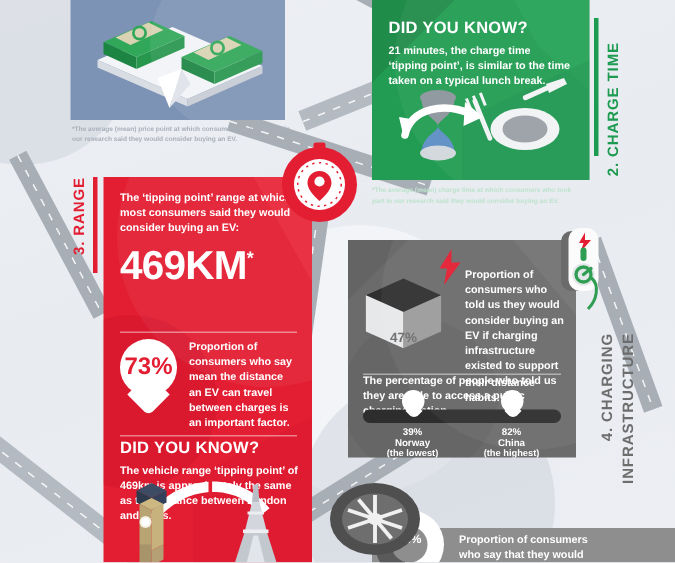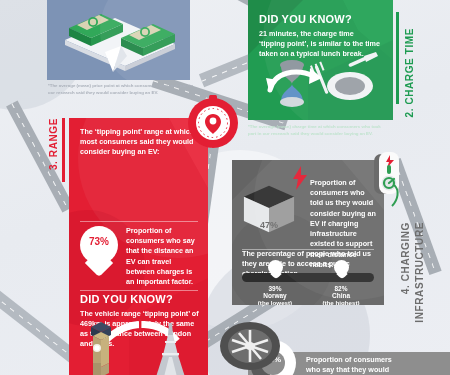--- a/index.html
+++ b/index.html
@@ -162,21 +162,21 @@
     position: absolute; left: 9px; top: 27px;
     width: 20px; height: 20px;
     background: #ffffff;
     transform: rotate(45deg);
     border-radius: 0 0 4px 0;
   }
   .pin .pct {
     position: absolute; left: 0; top: 10px;
     width: 38px; text-align: center;
     color: #e31e33;
-    font-size: 10px;
+    font-size: 16px;
     font-weight: bold;
     z-index: 2;
   }
   .pin.small { width: 15px; height: 19px; }
   .pin.small .head { width: 15px; height: 15px; }
   .pin.small .tip  { left: 3.5px; top: 10px; width: 8px; height: 8px; }
 
   
   .chargebar {
     position: relative;
@@ -323,31 +323,34 @@
 
   <div class="panel panel-red" style="left:69px; top:118px; width:139px; height:257px;">
     <svg width="139" height="257" viewBox="0 0 139 257" style="position:absolute;left:0;top:0;">
       <circle cx="18" cy="150" r="58" fill="#d4162c" opacity=".55"></circle>
       <polygon points="100,0 139,0 139,70" fill="#ef3245" opacity=".5"></polygon>
       <polygon points="60,200 139,160 139,257 60,257" fill="#d4162c" opacity=".35"></polygon>
     </svg>
 
     <div style="position:absolute; left:11px; top:9px; width:118px;">
       <div class="panel-body">The ‘tipping point’ range at which most consumers said they would consider buying an EV:</div>
+      <div class="bignum" style="margin-top:6px;">
+        <span>469KM</span><sup>*</sup>
+      </div>
     </div>
 
     <div class="divider" style="position:absolute; left:11px; top:96px; width:118px;"></div>
 
     <div style="position:absolute; left:11px; top:108px; width:118px; display:flex; gap:8px;">
       <div class="pin">
         <div class="head"></div>
         <div class="tip"></div>
         <div class="pct">73%</div>
       </div>
-      <div class="panel-body" style="flex:1;">Proportion of consumers who say that the distance an EV can travel between charges is an important factor.</div>
+      <div class="panel-body" style="flex:1;">Proportion of consumers who say mean the distance an EV can travel between charges is an important factor.</div>
     </div>
 
     <div class="divider" style="position:absolute; left:11px; top:165px; width:118px;"></div>
 
     <div style="position:absolute; left:11px; top:175px; width:120px;">
       <div class="dyk-title">DID YOU KNOW?</div>
       <div class="dyk-body">The vehicle range ‘tipping point’ of 469km is approximately the same as the distance between London and Paris.</div>
     </div>
 
     <svg width="139" height="70" viewBox="0 0 139 70" style="position:absolute; left:0; top:193px;">

